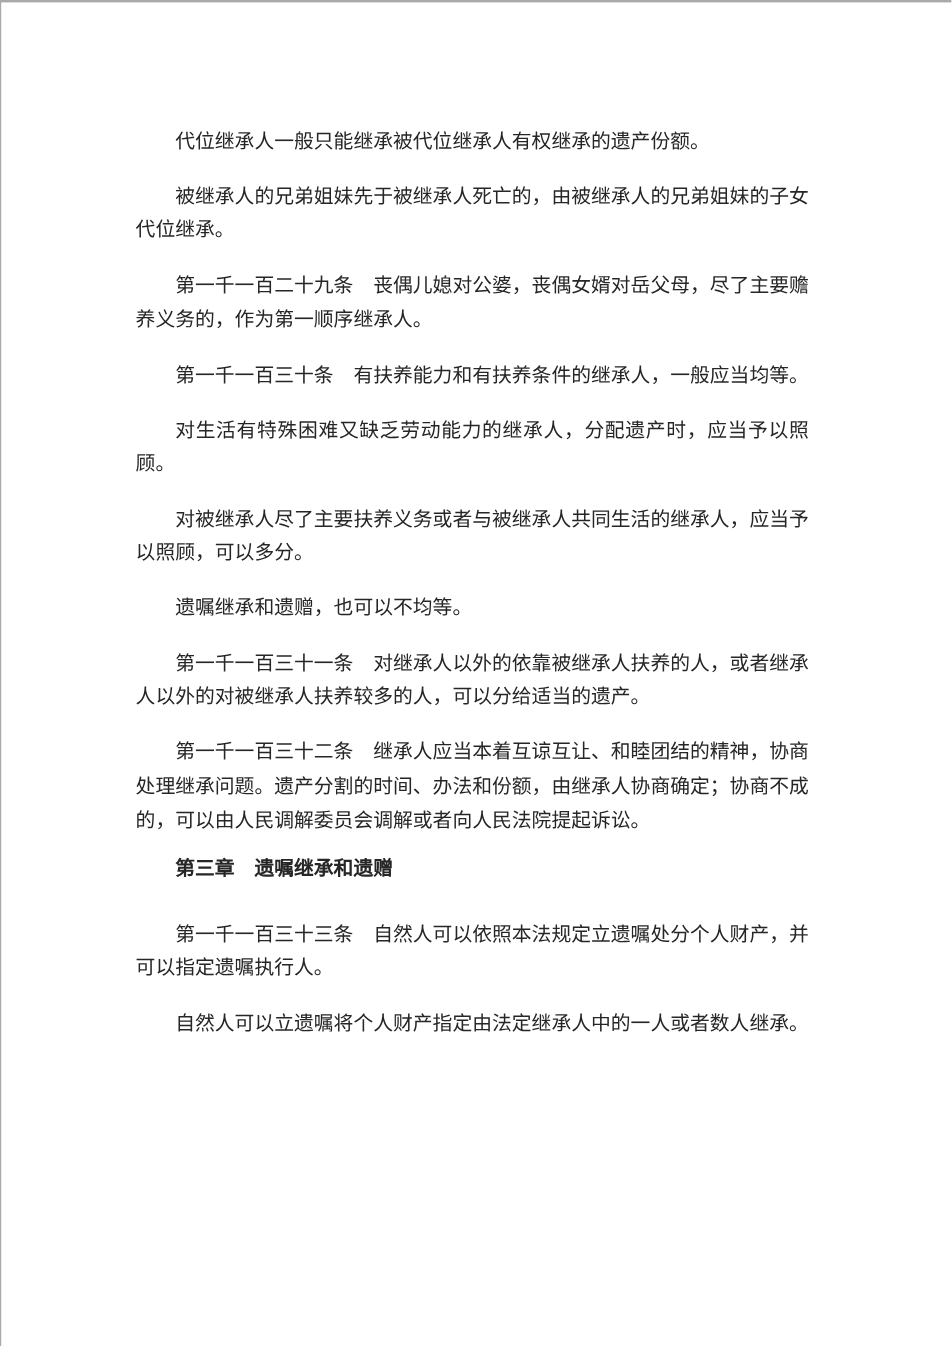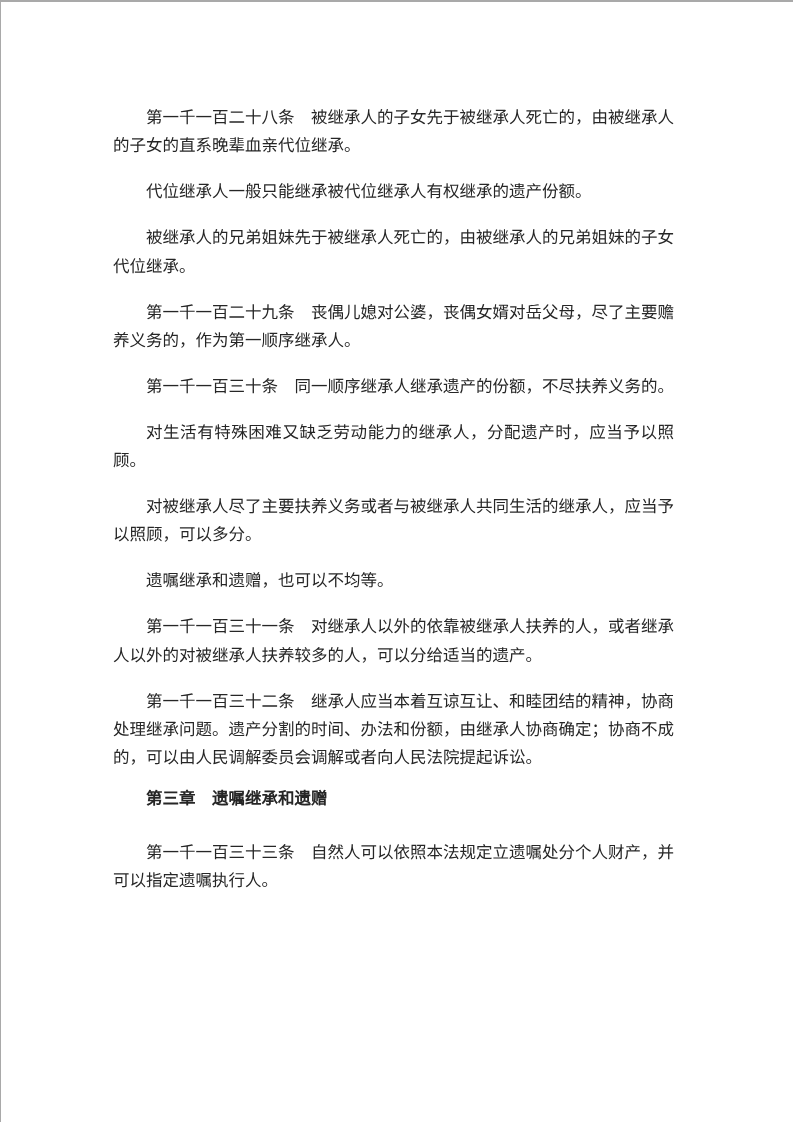--- a/index.html
+++ b/index.html
@@ -39,26 +39,26 @@
     margin: 0 0 26px 0;
     text-indent: 2em;
     font-weight: bold;
   }
 </style>
 </head>
 <body>
 
 <div class="page">
   <div class="content">
-    <p class="para">第一千一百二十八条　被继承人的子女先于被继承人死亡的，由被继承人的子女的直系晚辈血亲代位继承。</p>
     <p class="para">代位继承人一般只能继承被代位继承人有权继承的遗产份额。</p>
     <p class="para">被继承人的兄弟姐妹先于被继承人死亡的，由被继承人的兄弟姐妹的子女代位继承。</p>
     <p class="para">第一千一百二十九条　丧偶儿媳对公婆，丧偶女婿对岳父母，尽了主要赡养义务的，作为第一顺序继承人。</p>
-    <p class="para">第一千一百三十条　同一顺序继承人继承遗产的份额，不尽扶养义务的。</p>
+    <p class="para">第一千一百三十条　有扶养能力和有扶养条件的继承人，一般应当均等。</p>
     <p class="para">对生活有特殊困难又缺乏劳动能力的继承人，分配遗产时，应当予以照顾。</p>
     <p class="para">对被继承人尽了主要扶养义务或者与被继承人共同生活的继承人，应当予以照顾，可以多分。</p>
     <p class="para">遗嘱继承和遗赠，也可以不均等。</p>
     <p class="para">第一千一百三十一条　对继承人以外的依靠被继承人扶养的人，或者继承人以外的对被继承人扶养较多的人，可以分给适当的遗产。</p>
     <p class="para tight">第一千一百三十二条　继承人应当本着互谅互让、和睦团结的精神，协商处理继承问题。遗产分割的时间、办法和份额，由继承人协商确定；协商不成的，可以由人民调解委员会调解或者向人民法院提起诉讼。</p>
     <p class="chapter">第三章　遗嘱继承和遗赠</p>
     <p class="para">第一千一百三十三条　自然人可以依照本法规定立遗嘱处分个人财产，并可以指定遗嘱执行人。</p>
+    <p class="para">自然人可以立遗嘱将个人财产指定由法定继承人中的一人或者数人继承。</p>
   </div>
 </div>
 
 </body></html>

